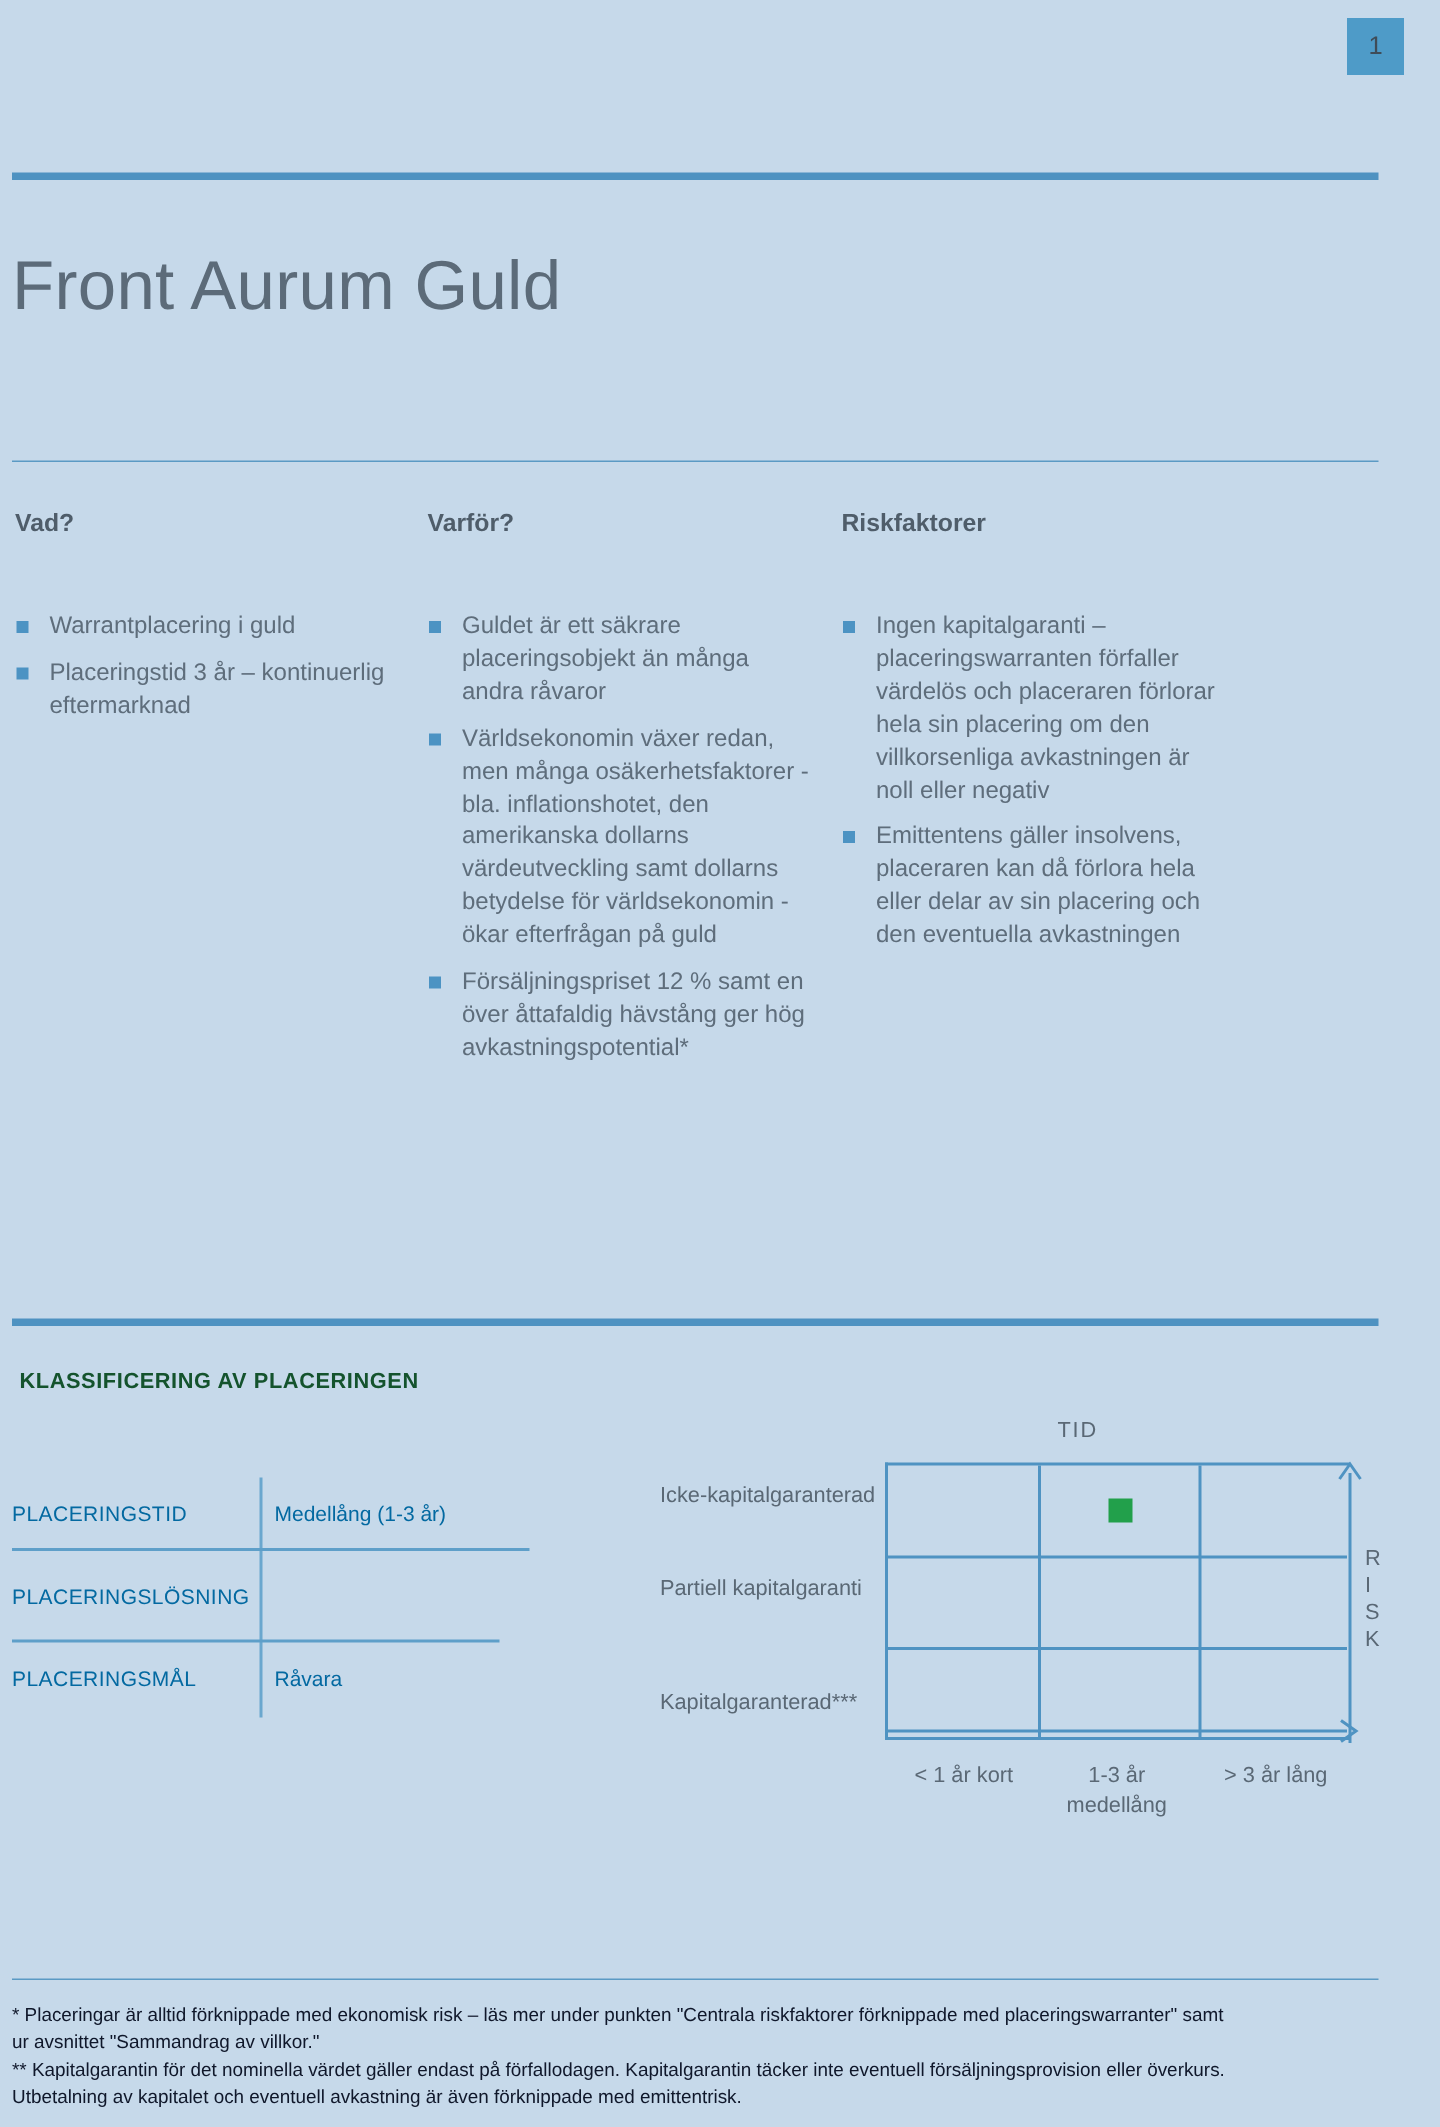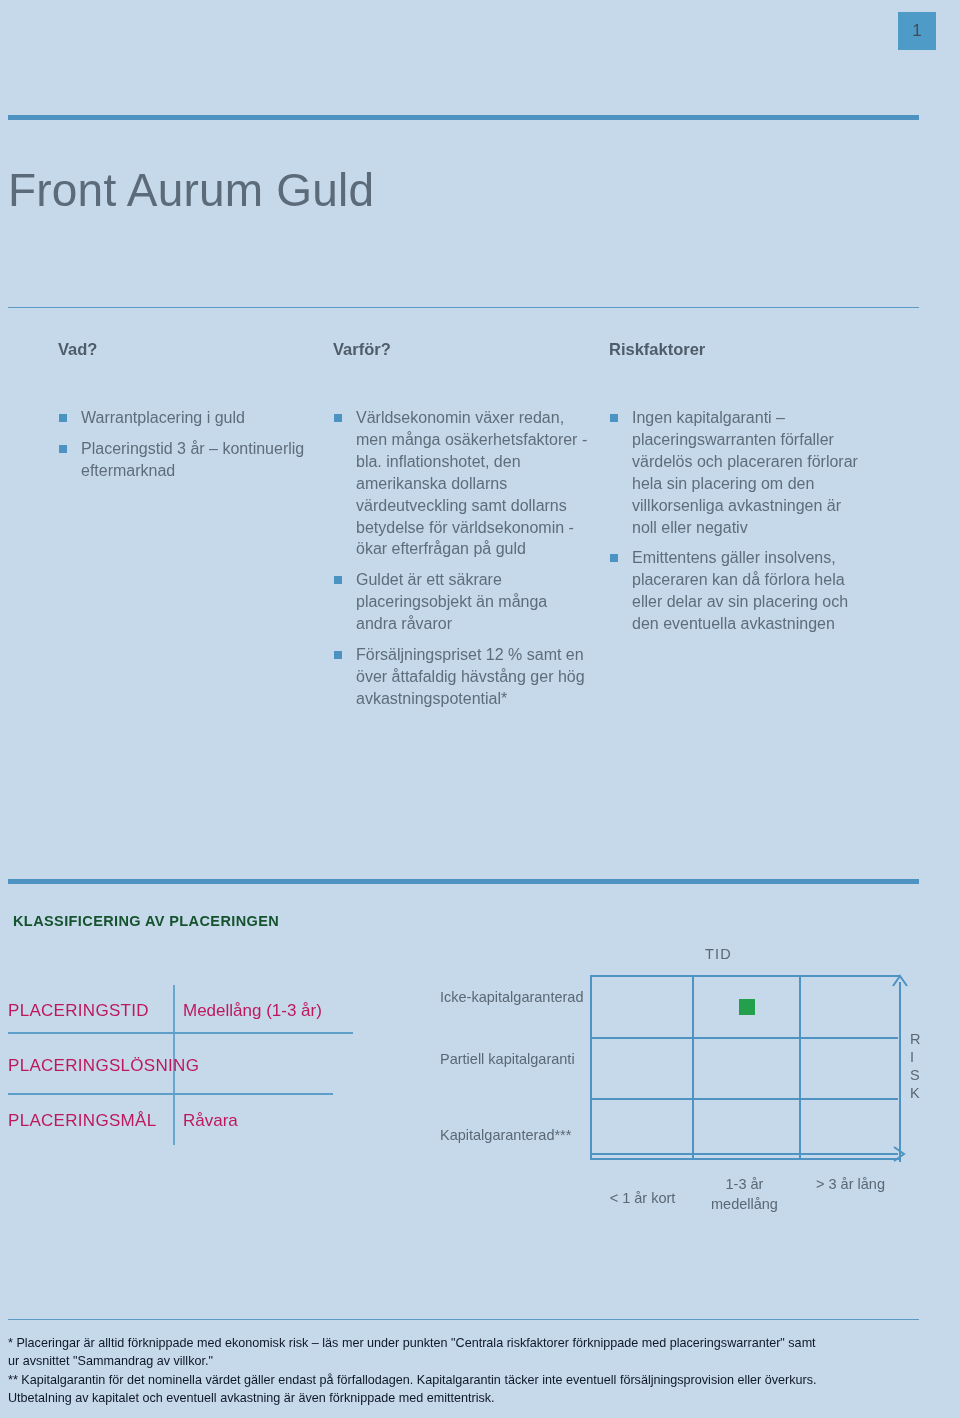--- a/index.html
+++ b/index.html
@@ -77,21 +77,20 @@
   
   .cols {
     position: absolute;
     left: 0;
     top: 340px;
     width: 960px;
   }
   .col {
     position: absolute;
     top: 0;
-    margin-left: 48px;
   }
   .col-1 { left: 10px;  width: 262px; }
   .col-2 { left: 285px; width: 255px; }
   .col-3 { left: 561px; width: 260px; }
 
   .col-head {
     font-size: 16.5px;
     font-weight: bold;
     color: #4f5d6a;
     margin-bottom: 48px;
@@ -147,23 +146,23 @@
     position: absolute;
     left: 0;
     height: 2px;
     background: #5e9fc9;
   }
   .ct-h1 { top: 47px;  width: 345px; }
   .ct-h2 { top: 108px; width: 325px; }
 
   .ct-cell {
     position: absolute;
-    font-size: 17px;
+    font-size: 14px;
     line-height: 1.35;
-    color: #be185d;
+    color: #0369a1;
     letter-spacing: 0.3px;
   }
   .ct-label { left: 0; }
   .ct-value { left: 175px; letter-spacing: 0; }
 
   .ct-r1 { top: 15px; }
   .ct-r2 { top: 62px; }
   .ct-r3 { top: 125px; }
 
   
@@ -232,21 +231,21 @@
   .mx-y3 { top: 186px; }
 
   .mx-xlabel {
     position: absolute;
     font-size: 14.5px;
     line-height: 1.35;
     color: #5a6875;
     text-align: center;
     width: 105px;
   }
-  .mx-x1 { left: 150px; top: 249px; }
+  .mx-x1 { left: 150px; top: 235px; }
   .mx-x2 { left: 252px; top: 235px; }
   .mx-x3 { left: 358px; top: 235px; }
 
   .mx-risk {
     position: absolute;
     left: 470px;
     top: 90px;
     font-size: 14.5px;
     line-height: 1.25;
     color: #5a6875;
@@ -300,22 +299,22 @@
       <div class="col-head">Vad?</div>
       <ul class="bullets">
         <li>Warrantplacering i guld</li>
         <li>Placeringstid 3 år – kontinuerlig eftermarknad</li>
       </ul>
     </div>
 
     <div class="col col-2">
       <div class="col-head">Varför?</div>
       <ul class="bullets">
+        <li>Guldet är ett säkrare placeringsobjekt än många andra råvaror</li>
         <li>Världsekonomin växer redan, men många osäkerhetsfaktorer - bla. inflationshotet, den amerikanska dollarns värdeutveckling samt dollarns betydelse för världsekonomin - ökar efterfrågan på guld</li>
-        <li>Guldet är ett säkrare placeringsobjekt än många andra råvaror</li>
         <li>Försäljningspriset 12 % samt en över åttafaldig hävstång ger hög avkastningspotential*</li>
       </ul>
     </div>
 
     <div class="col col-3">
       <div class="col-head">Riskfaktorer</div>
       <ul class="bullets">
         <li>Ingen kapitalgaranti – placeringswarranten förfaller värdelös och placeraren förlorar hela sin placering om den villkorsenliga avkastningen är noll eller negativ</li>
         <li>Emittentens gäller insolvens, placeraren kan då förlora hela eller delar av sin placering och den eventuella avkastningen</li>
       </ul>

